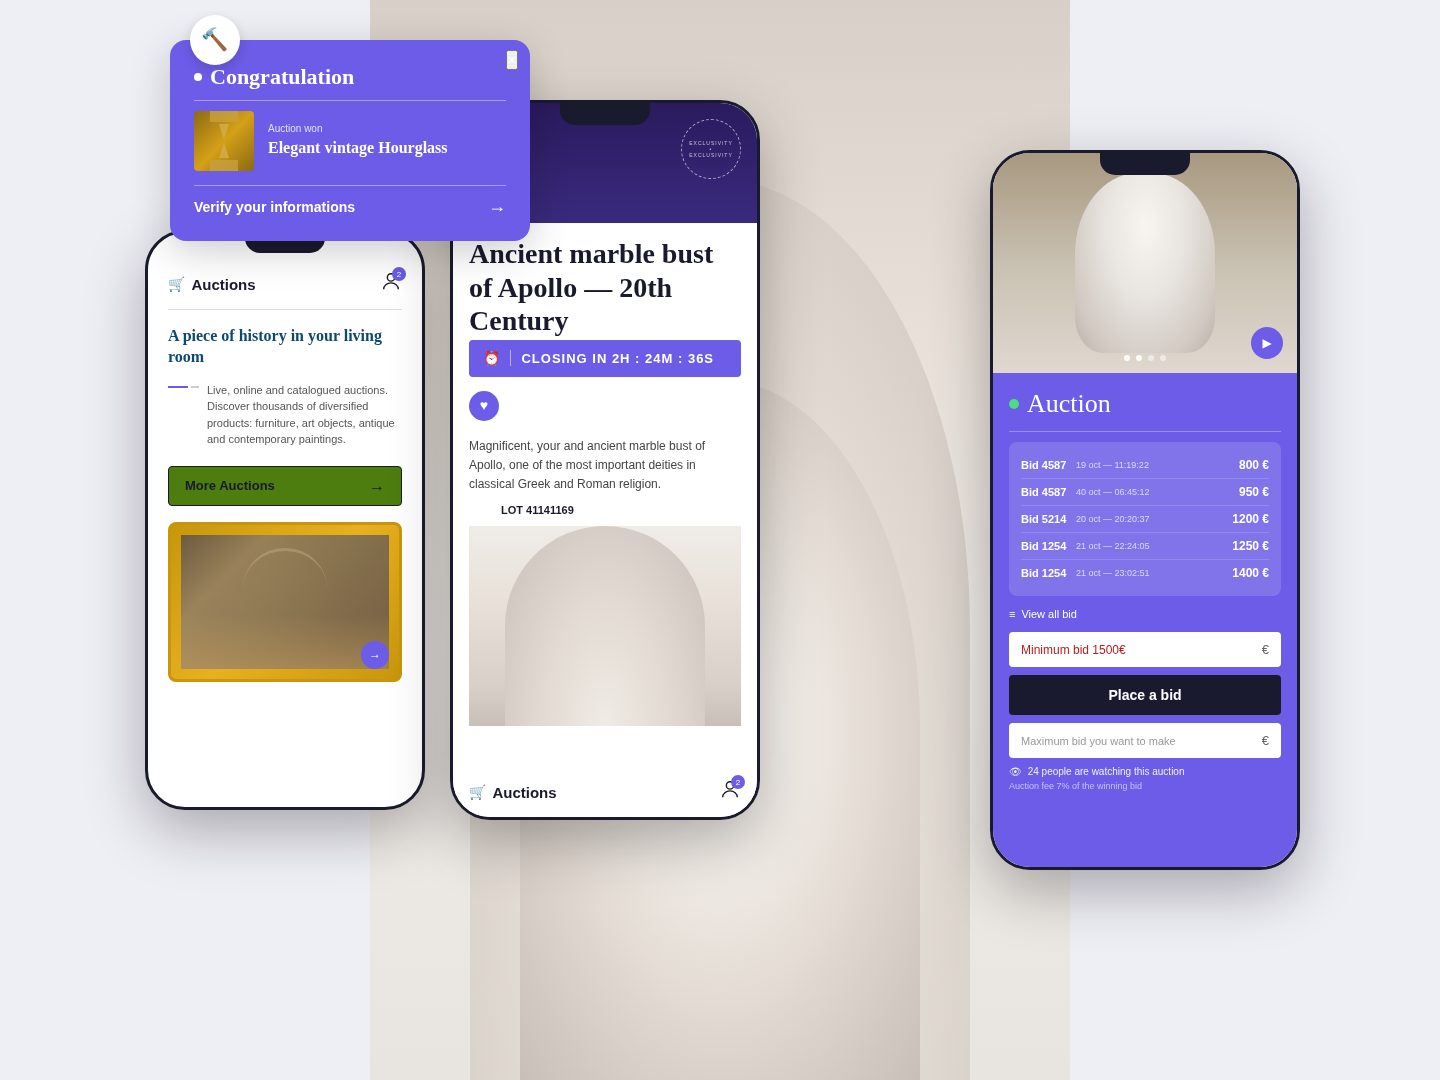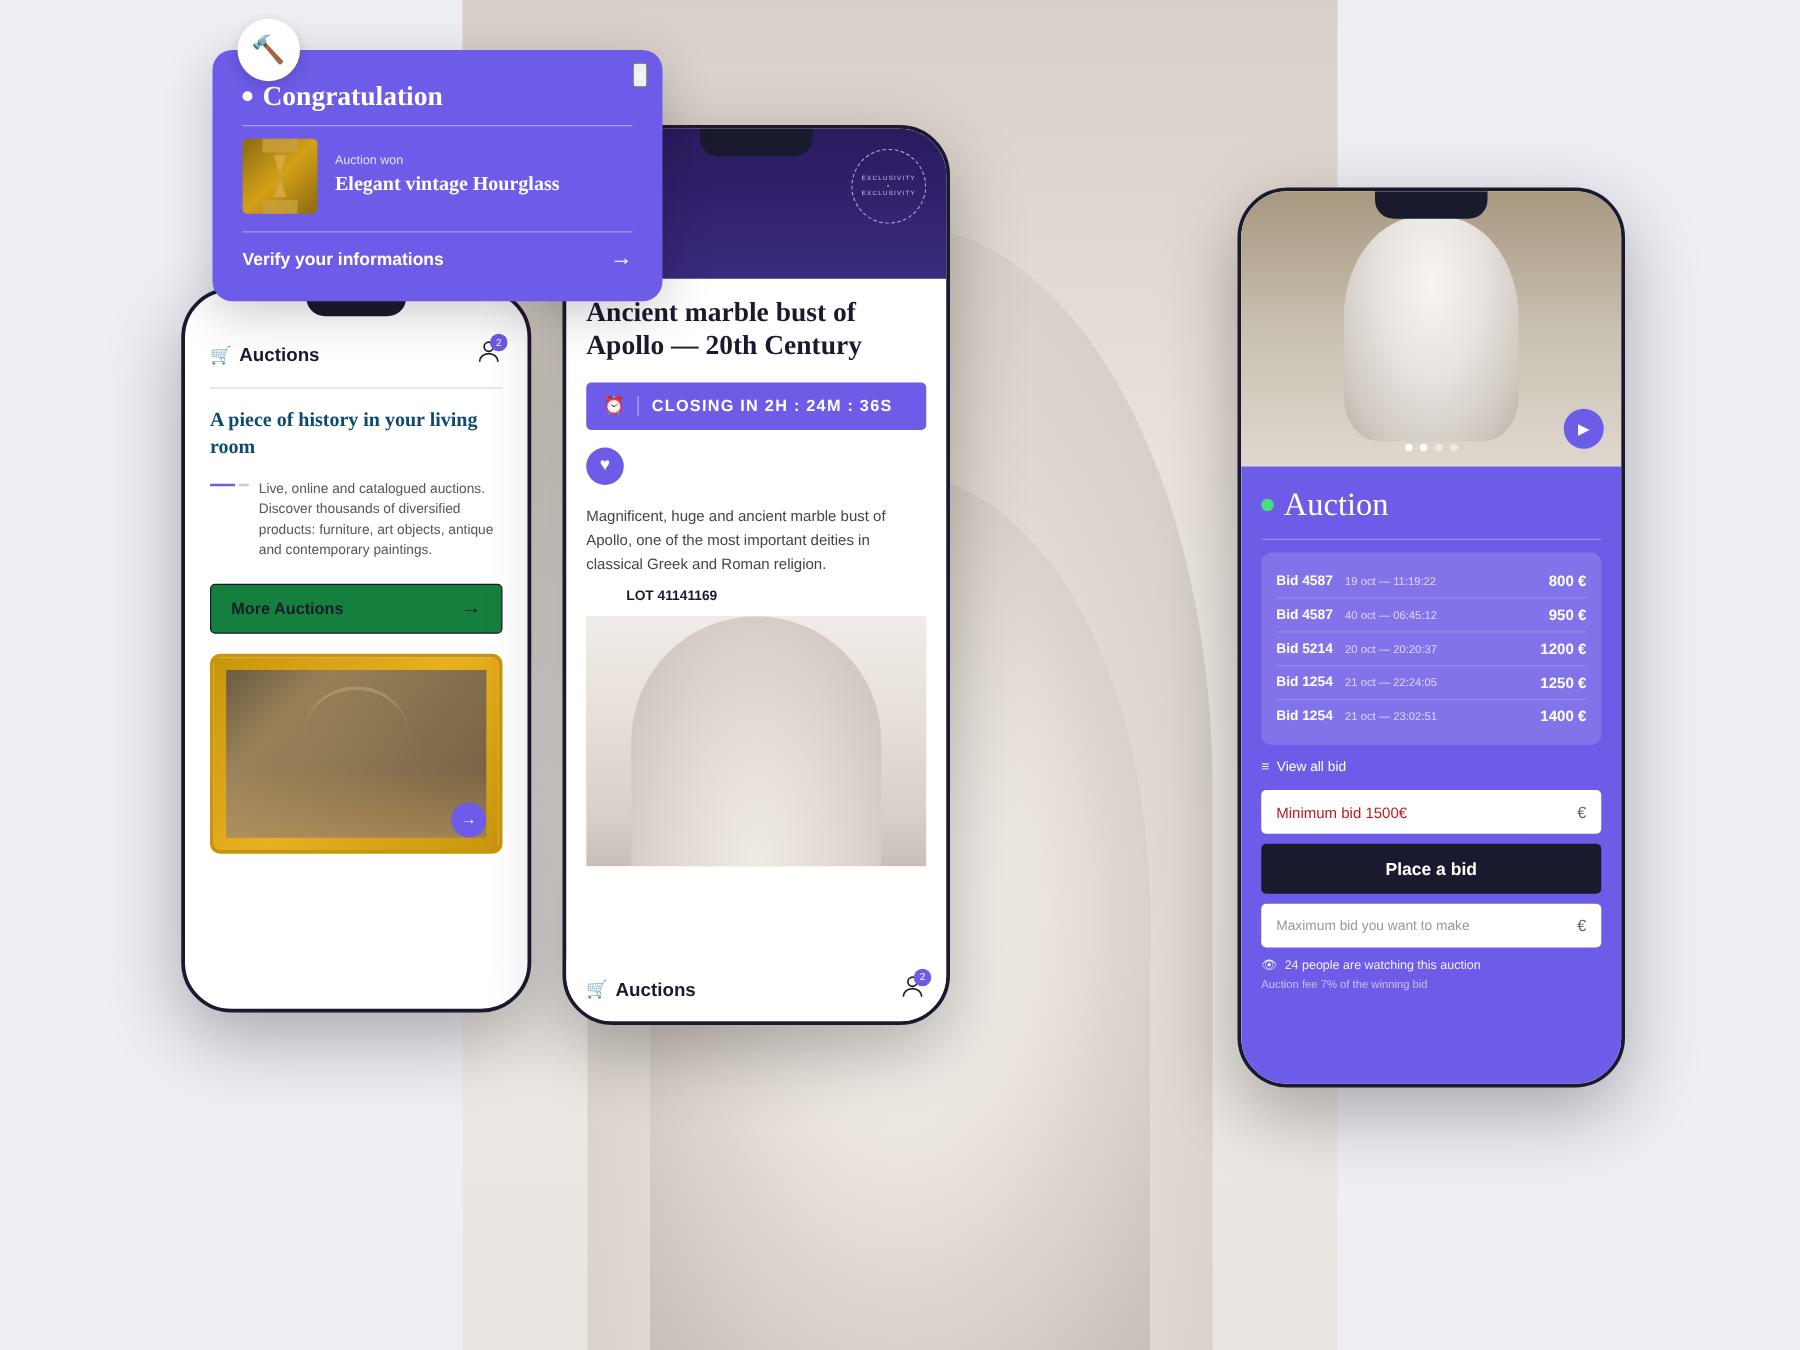--- a/index.html
+++ b/index.html
@@ -294,21 +294,21 @@
       background: #ccc;
     }
     .lp-sub-text {
       font-size: 11px;
       color: #555;
       font-family: sans-serif;
       line-height: 1.5;
     }
     .lp-btn {
       border: 1.5px solid #1a1a2e;
-      background: #15803d;
+      background: #4d7c0f;
       padding: 10px 16px;
       display: flex;
       align-items: center;
       justify-content: space-between;
       border-radius: 4px;
       cursor: pointer;
       margin-bottom: 16px;
       width: 100%;
     }
     .lp-btn-text {
@@ -436,25 +436,25 @@
       font-size: 5px;
       color: rgba(255,255,255,0.7);
       text-align: center;
       font-family: sans-serif;
       letter-spacing: 1px;
     }
     .mp-body {
       padding: 14px 16px;
     }
     .mp-title {
-      font-size: 22px;
+      font-size: 28px;
       font-weight: bold;
       color: #1a1a2e;
       line-height: 1.2;
-      margin-bottom: 16px;
+      margin-bottom: 2px;
     }
     .mp-timer {
       background: #6c5ce7;
       color: white;
       padding: 10px 14px;
       display: flex;
       align-items: center;
       gap: 10px;
       border-radius: 4px;
       margin-bottom: 14px;
@@ -794,21 +794,21 @@
     <div class="mp-body">
       <h2 class="mp-title">Ancient marble bust of Apollo — 20th Century</h2>
       <div class="mp-timer">
         <span class="mp-timer-icon">⏰</span>
         <div class="mp-timer-divider"></div>
         <span class="mp-timer-text">CLOSING IN 2H : 24M : 36S</span>
       </div>
       <div style="margin-bottom:8px;">
         <div class="mp-heart">♥</div>
       </div>
-      <p class="mp-desc">Magnificent, huge and ancient marble bust of Apollo, one of the most important deities in classical Greek and Roman religion.</p>
+      <p class="mp-desc">Magnificent, your and ancient marble bust of Apollo, one of the most important deities in classical Greek and Roman religion.</p>
       <p class="mp-lot">LOT 41141169</p>
 
       <div class="mp-statue-img">
         <div style="position:absolute;inset:0;background:linear-gradient(180deg,#f0ece8 0%,#e8e0d8 40%,#d8d0c8 80%,#c8c0b8 100%);"></div>
 
         <div style="position:absolute;bottom:0;left:50%;transform:translateX(-50%);width:130px;height:190px;background:radial-gradient(ellipse at 50% 30%,#faf8f5 0%,#ede8e2 50%,#d0c8c0 100%);border-radius:45% 45% 20% 20%;"></div>
 
         <div style="position:absolute;bottom:0;left:50%;transform:translateX(-60%);width:80px;height:140px;background:radial-gradient(ellipse at 40% 50%,#f0ece8 0%,#d8d0c8 100%);border-radius:40% 20% 10% 10%;"></div>
       </div>
     </div>

